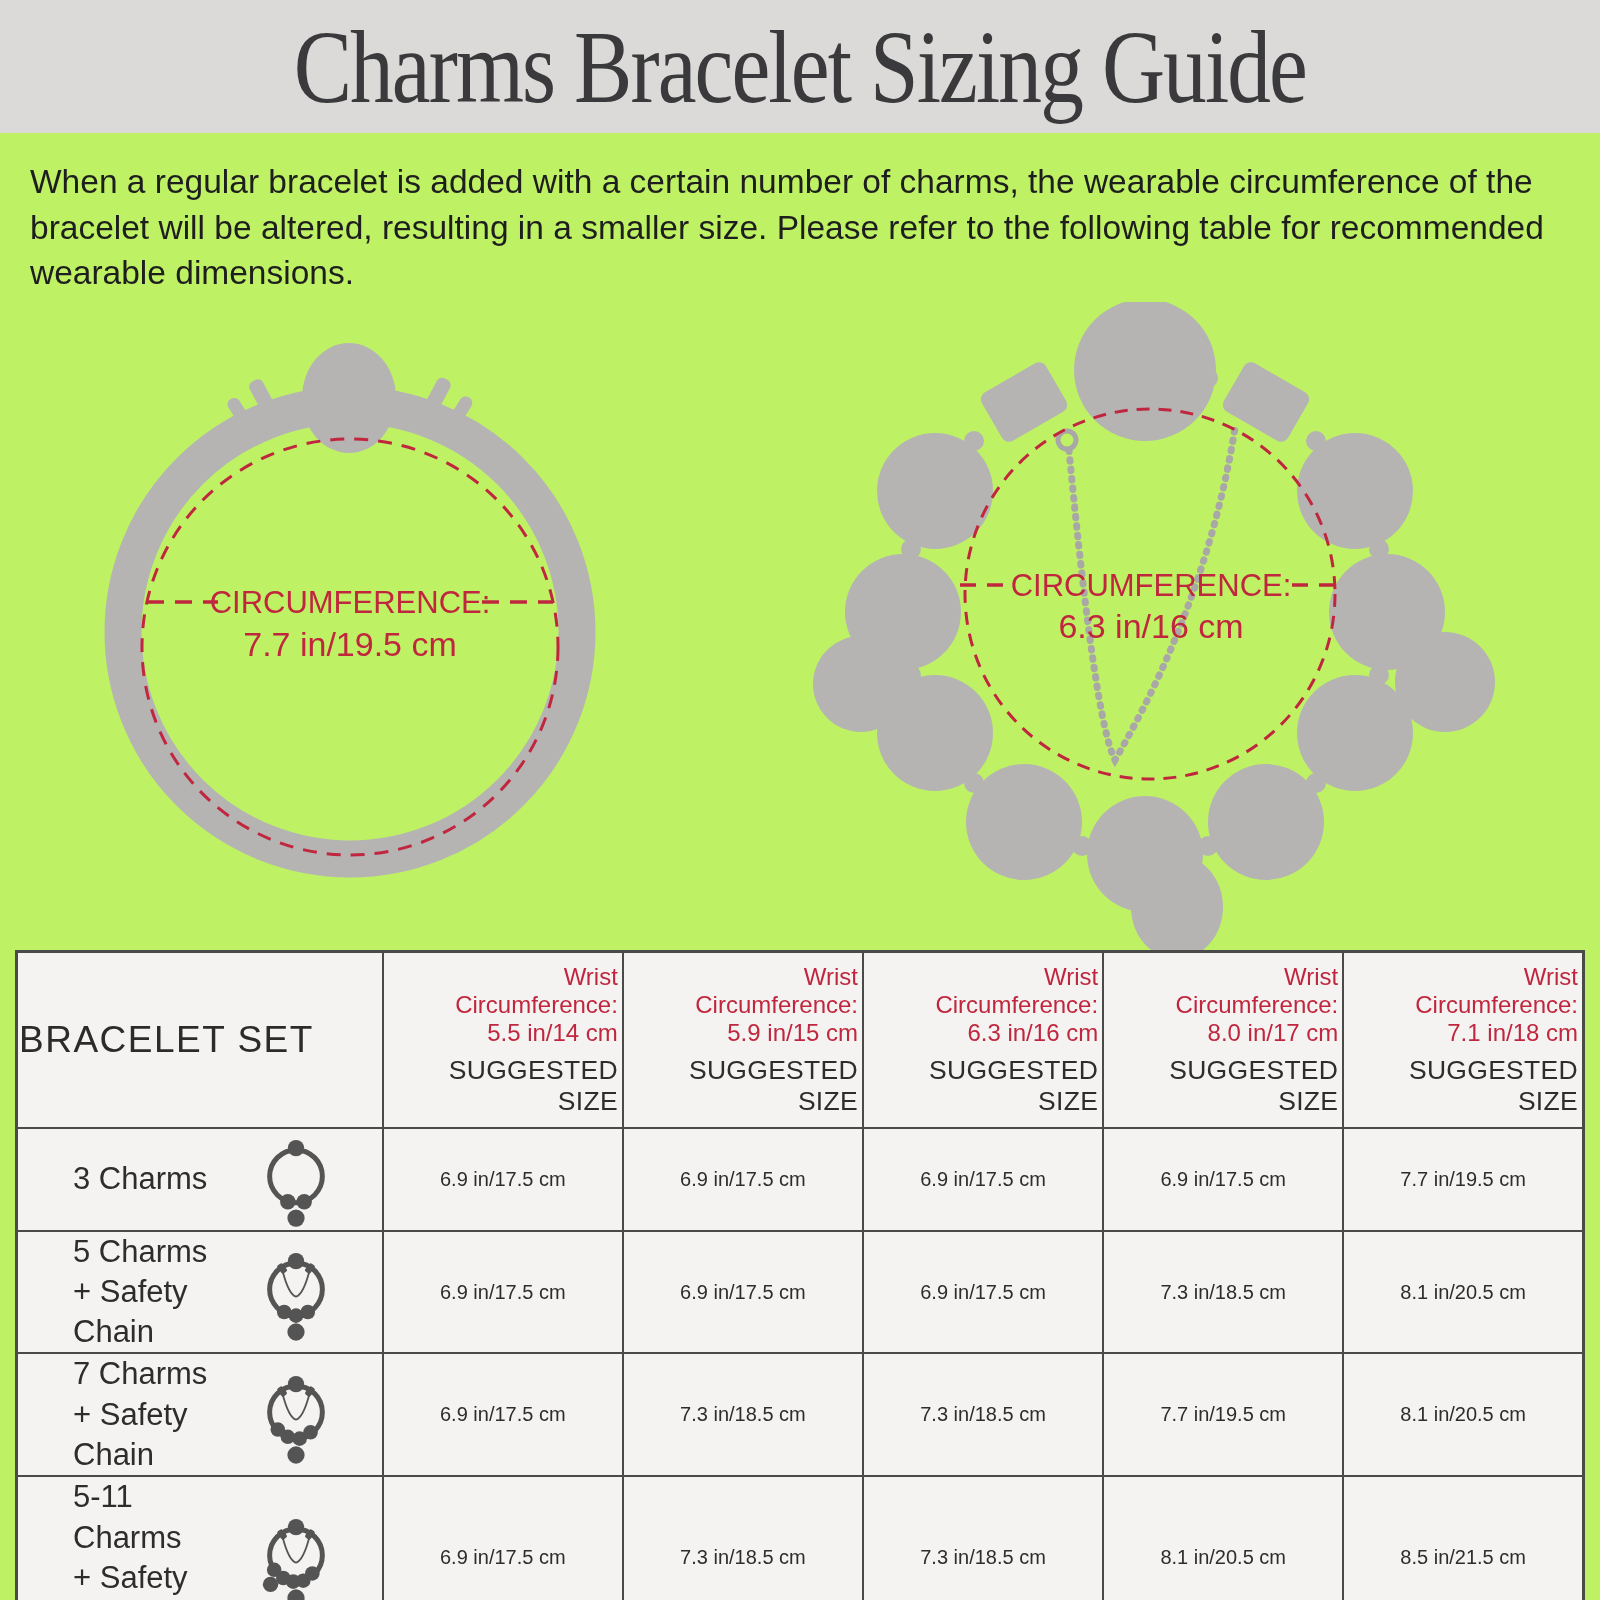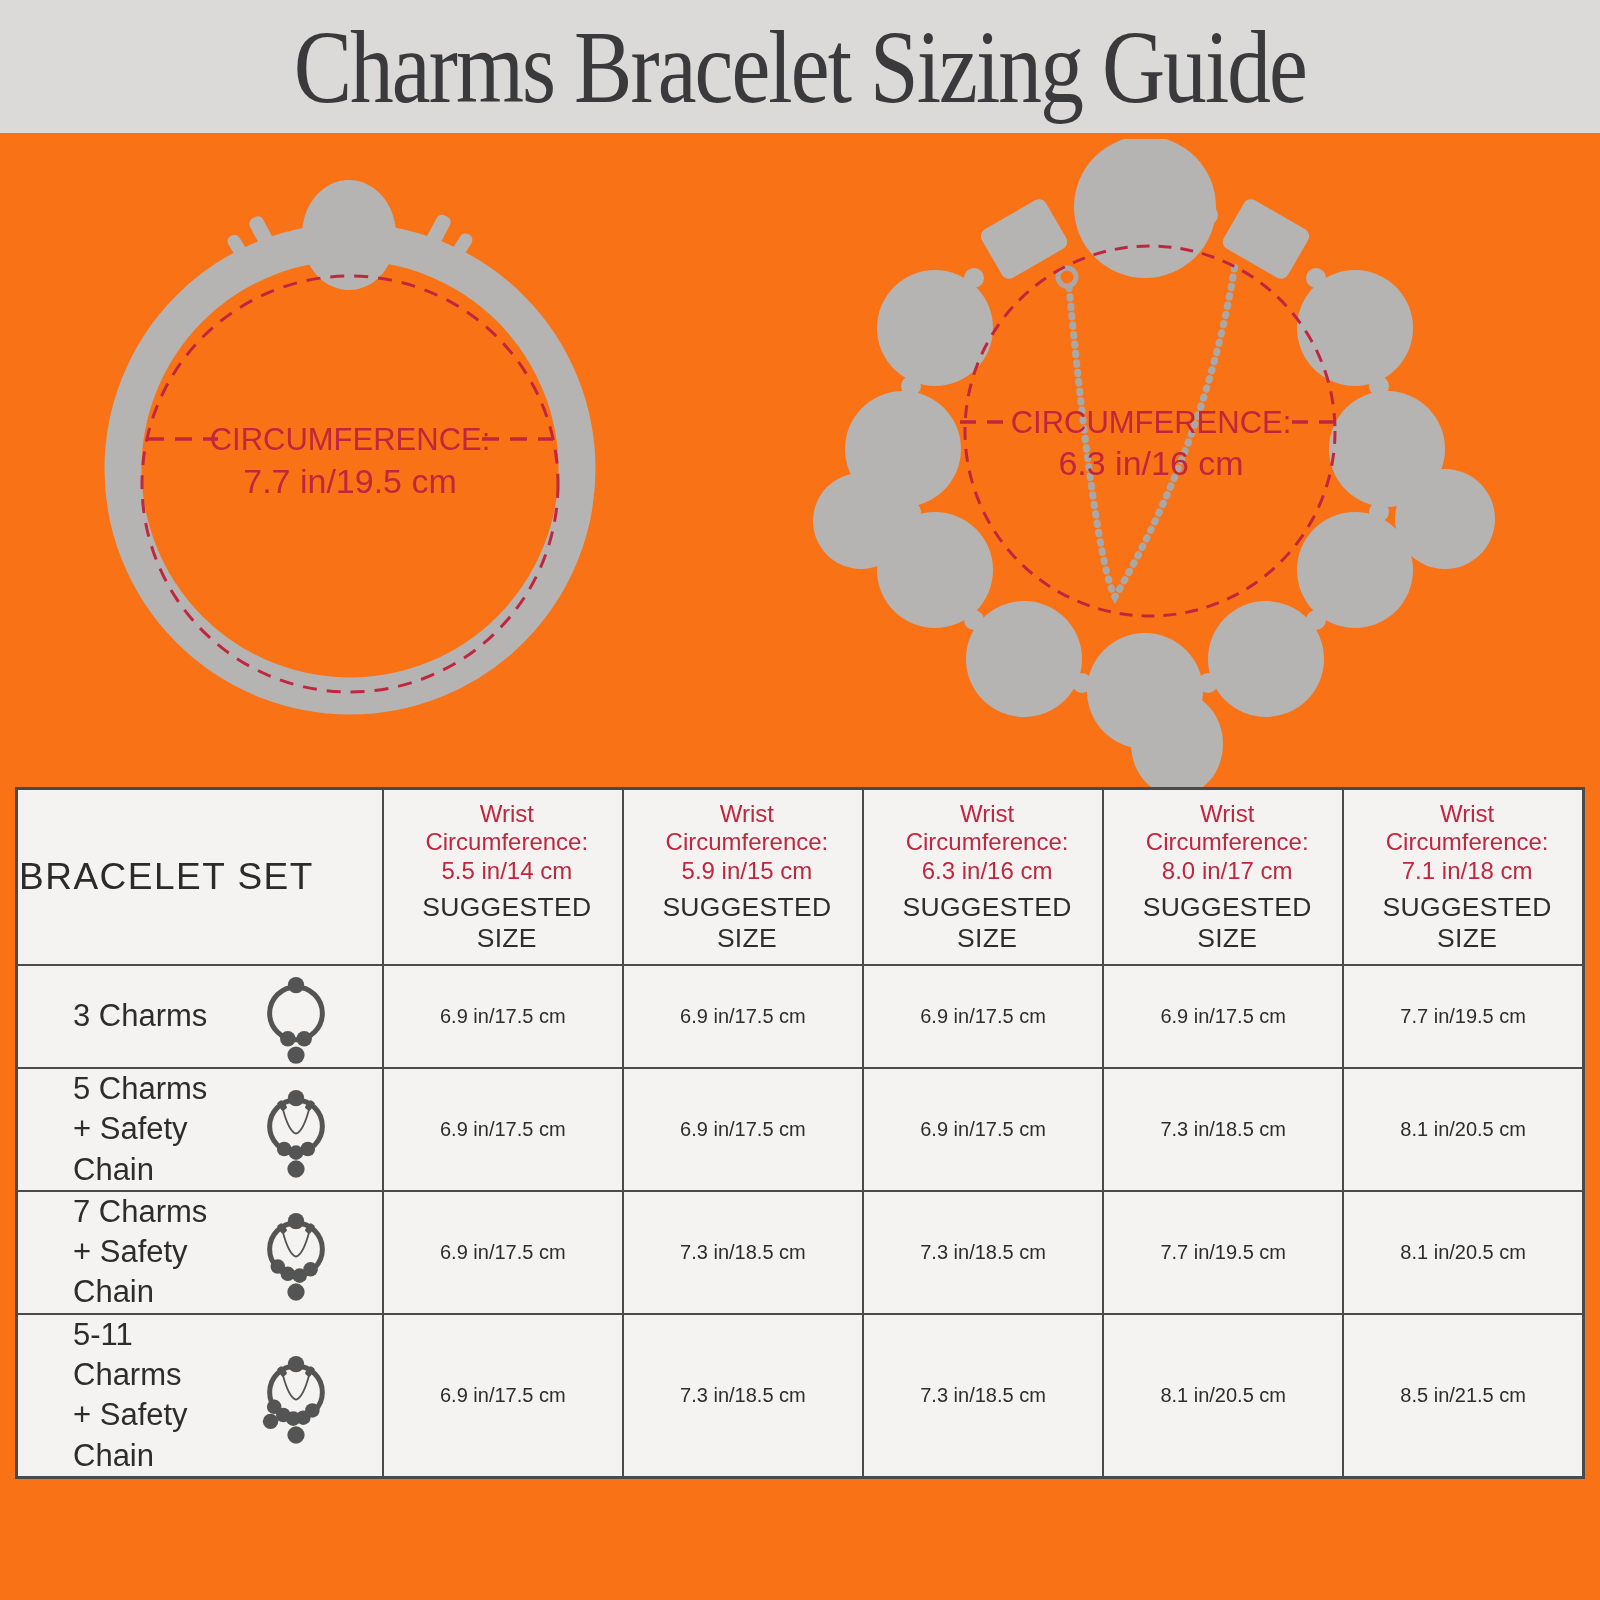--- a/index.html
+++ b/index.html
@@ -1,18 +1,18 @@
 <!DOCTYPE html>
 <html><head>
 <meta charset="utf-8">
 <style>
   html,body{margin:0;padding:0;}
   .page{
     width:1600px;height:1600px;
-    background:#f97316;
+    background:#bef264;
     font-family:"Liberation Sans", sans-serif;
     overflow:hidden;
     position:relative;
   }
   
   .title-band{
     height:133px;
     background:#dbdad8;
     display:flex;align-items:center;justify-content:center;
   }
@@ -64,21 +64,21 @@
     width:366px;
     text-align:left;
     font-weight:400;
     font-size:37px;
     letter-spacing:1.5px;
     color:#2b2b2b;
   }
   th.th-col{
     width:240px;
     vertical-align:middle;
-    text-align:center;
+    text-align:right;
     padding:10px 4px 10px 12px;
     font-weight:400;
   }
   tr.header-row{height:100px;}
   .wrist{
     color:#c0273f;
     font-size:24px;
     line-height:1.18;
   }
   .suggested{
@@ -110,20 +110,21 @@
 </style>
 </head>
 <body>
 
 <div class="page">
 
   <header class="title-band">
     <h1>Charms Bracelet Sizing Guide</h1>
   </header>
 
+  <p class="intro">When a regular bracelet is added with a certain number of charms, the wearable circumference of the bracelet will be altered, resulting in a smaller size. Please refer to the following table for recommended wearable dimensions.</p>
 
   <div class="diagrams">
 
     <svg class="diagram-svg diagram-left" width="700" height="648" viewBox="0 0 700 648">
       <g fill="#b5b4b3">
         <circle cx="350" cy="330" r="227" fill="none" stroke="#b5b4b3" stroke-width="37"></circle>
         <rect x="258" y="76" width="15" height="50" rx="6" transform="rotate(-28 265 101)"></rect>
         <rect x="427" y="74" width="15" height="50" rx="6" transform="rotate(28 434 99)"></rect>
         <rect x="236" y="94" width="13" height="44" rx="6" transform="rotate(-32 242 116)"></rect>
         <rect x="451" y="92" width="13" height="44" rx="6" transform="rotate(32 457 114)"></rect>

